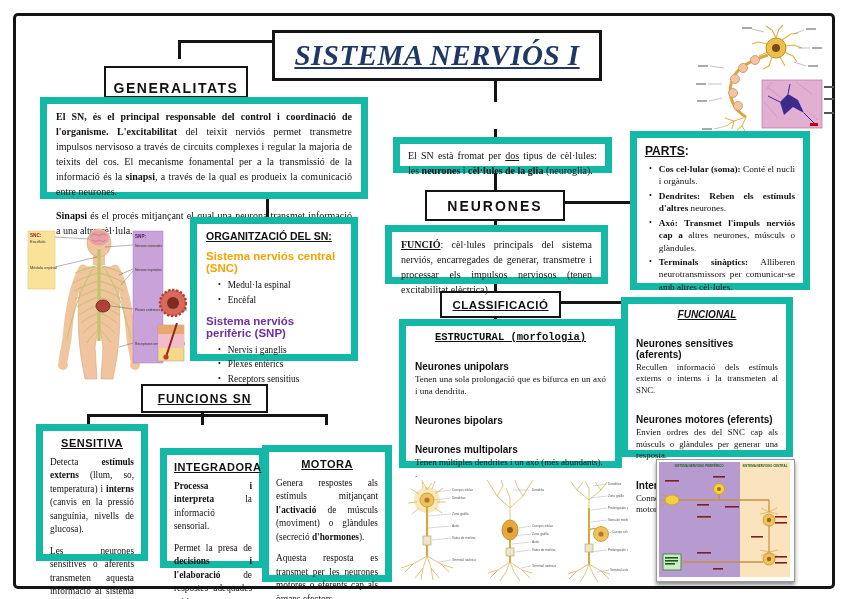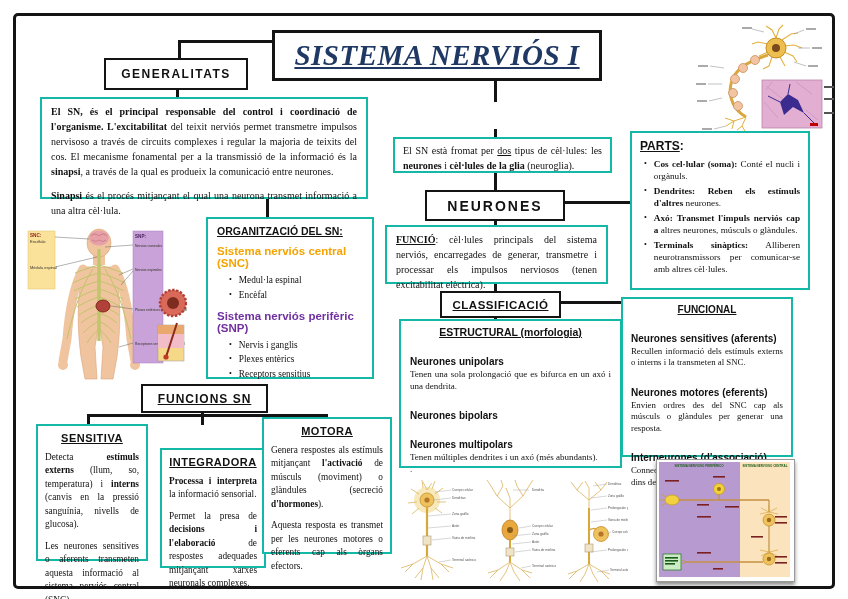--- a/index.html
+++ b/index.html
@@ -4,61 +4,61 @@
 <style>
   html,body{margin:0;padding:0;background:#fff;}
   .page{position:relative;width:848px;height:599px;background:#fff;overflow:hidden;
         font-family:"Liberation Serif",serif;color:#111;}
   .frame{position:absolute;left:13px;top:13px;width:816px;height:570px;
          border:3px solid #141414;border-radius:5px;}
   .line{position:absolute;background:#141414;z-index:1;}
   .node{position:absolute;background:#fff;border:2px solid #141414;z-index:2;
         display:flex;align-items:center;justify-content:center;
         font-family:"Liberation Sans",sans-serif;font-weight:700;}
-  .tb{position:absolute;background:#fff;border:2px solid #14b8a6;z-index:2;
+  .tb{position:absolute;background:#fff;border:7px solid #14b8a6;z-index:2;
       font-family:"Liberation Serif",serif;text-align:justify;box-sizing:border-box;}
   .u{text-decoration:underline;}
   .title-box{left:272px;top:30px;width:324px;height:45px;border-width:3px;}
   .title-text{font-family:"Liberation Serif",serif;font-style:italic;font-weight:700;
               font-size:29px;color:#1f3864;text-decoration:underline;letter-spacing:.5px;}
-  .gen-node{left:104px;top:58px;width:140px;height:28px;font-size:12px;letter-spacing:1.5px;}
+  .gen-node{left:104px;top:66px;width:140px;height:28px;font-size:14px;letter-spacing:1.5px;align-items:flex-end;}
   .hist-node{left:423px;top:101px;width:144px;height:29px;font-size:15px;letter-spacing:2px;}
   .neur-node{left:425px;top:190px;width:136px;height:27px;font-size:14px;letter-spacing:2px;}
   .class-node{left:440px;top:291px;width:117px;height:23px;font-size:11.5px;letter-spacing:.5px;}
   .func-node{left:141px;top:384px;width:123px;height:25px;font-size:12px;letter-spacing:1px;}
   .gen-text{left:40px;top:97px;width:328px;height:102px;font-size:10px;line-height:1.5;padding:5px 9px;}
   .gen-text p{margin:0 0 9px 0;}
   .hist-text{left:393px;top:137px;width:219px;height:36px;font-size:10px;line-height:1.5;padding:4px 8px;}
   .funcio-text{left:385px;top:225px;width:223px;height:59px;font-size:10px;line-height:1.5;padding:5px 9px;}
-  .org-box{left:190px;top:217px;width:168px;height:162px;padding:6px 9px;text-align:left;margin-left:16px;}
+  .org-box{left:190px;top:217px;width:168px;height:144px;padding:6px 9px;text-align:left;}
   .org-title{font-family:"Liberation Sans",sans-serif;font-weight:700;font-size:10.5px;text-decoration:underline;}
   .org-head{font-family:"Liberation Sans",sans-serif;font-weight:700;font-size:11.5px;margin:8px 0 5px 0;}
   .bl{display:flex;gap:7px;margin:2px 0 2px 12px;font-size:9.3px;line-height:1.35;}
   .bl .dot{font-size:8px;line-height:1.6;}
   .parts-box{left:630px;top:131px;width:180px;height:159px;padding:6px 8px;}
   .parts-title{font-family:"Liberation Sans",sans-serif;font-weight:700;font-size:12px;text-align:left;margin-bottom:5px;}
   .parts-box .bl{margin:2px 0 2px 4px;font-size:9.2px;text-align:justify;}
   .est-box{left:399px;top:319px;width:223px;height:149px;padding:5px 9px;}
   .fun-box{left:621px;top:297px;width:172px;height:160px;padding:5px 8px;}
   .sec-title{font-family:"Liberation Sans",sans-serif;font-weight:700;text-align:center;text-decoration:underline;}
   .sec-head{font-family:"Liberation Sans",sans-serif;font-weight:700;text-align:left;margin:18px 0 2px 0;}
   .sec-body{text-align:justify;line-height:1.3;}
-  .est-box .sec-title{font-size:10.5px;}
+  .est-box .sec-title{font-size:10.5px;font-family:Liberation Mono, monospace;}
   .est-box .sec-head{font-size:10px;}
   .est-box .sec-body{font-size:9px;}
-  .fun-box .sec-title{font-size:10px;}
+  .fun-box .sec-title{font-size:10px;font-style:italic;}
   .fun-box .sec-head{font-size:10px;}
   .fun-box .sec-body{font-size:8.8px;}
   .child{padding:6px 7px;}
   .child h4{font-family:"Liberation Sans",sans-serif;font-weight:700;font-size:11px;
             text-align:center;text-decoration:underline;margin:0 0 7px 0;letter-spacing:.5px;}
   .child p{font-size:9.3px;line-height:1.45;margin:0 0 8px 0;}
   .sens-box{left:36px;top:424px;width:112px;height:137px;}
   .int-box{left:160px;top:424px;width:106px;height:120px;margin-top:24px;}
-  .mot-box{left:262px;top:417px;width:130px;height:137px;}
+  .mot-box{left:262px;top:445px;width:130px;height:137px;}
   .fig{position:absolute;z-index:2;}
   .fig-topright{left:676px;top:18px;width:162px;height:114px;}
   .fig-body{left:27px;top:227px;width:160px;height:156px;}
   .fig-neurons{left:393px;top:478px;width:235px;height:107px;}
   .fig-pathway{left:656px;top:459px;width:137px;height:121px;border:1px solid #9a9a9a;
                box-shadow:0 3px 4px rgba(0,0,0,.45);}
 </style>
 </head>
 <body>
 

